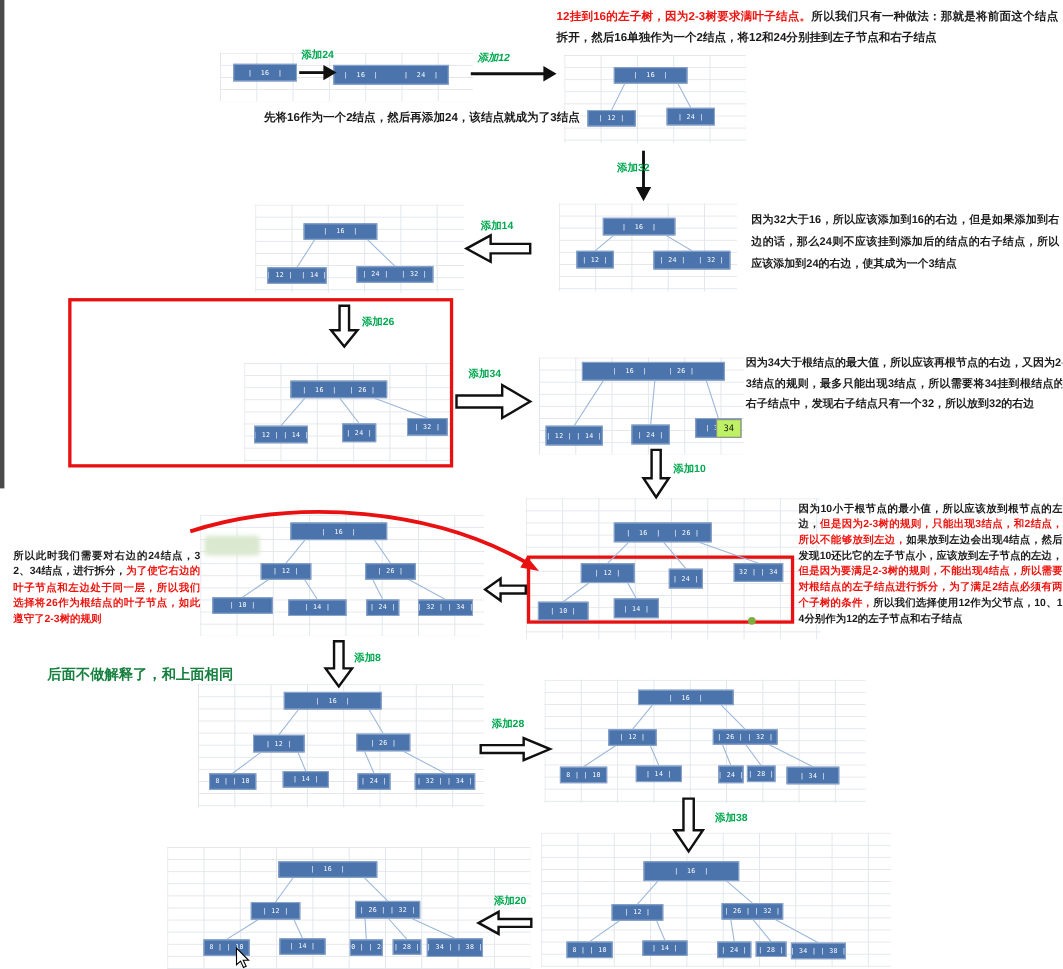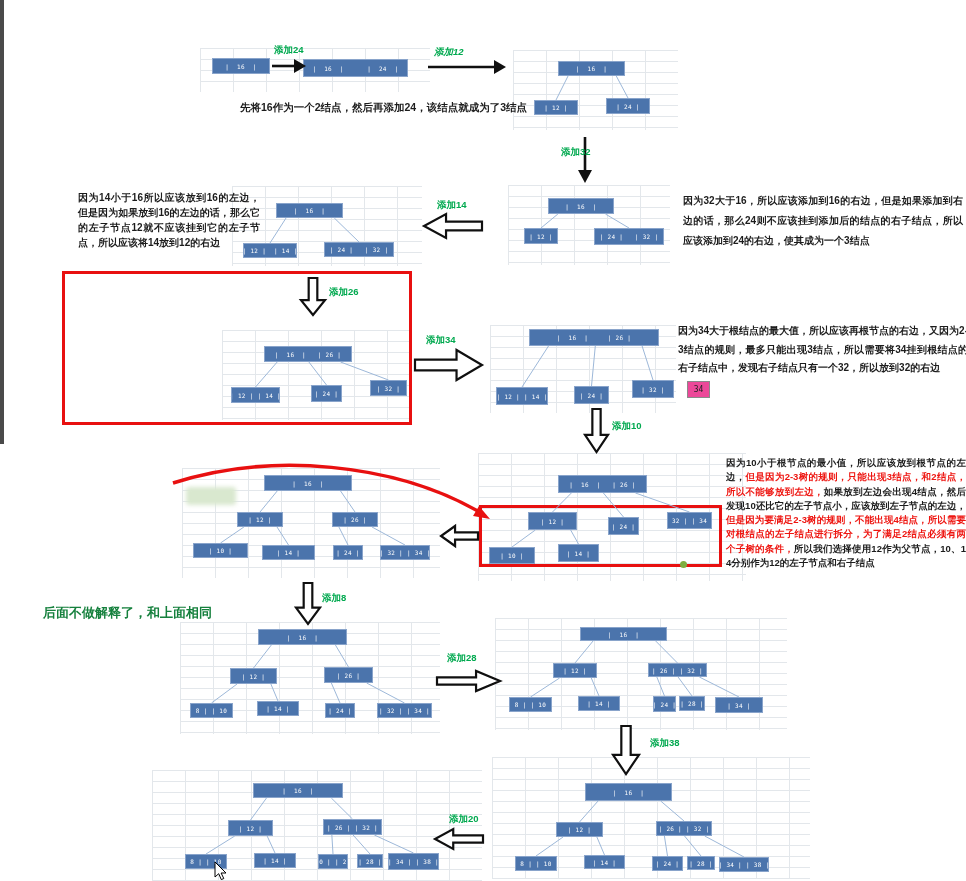--- a/index.html
+++ b/index.html
@@ -14,23 +14,23 @@
   .node{position:absolute;background:#4b74ac;border:1px solid #89a4cb;color:#ffffff;
         font-family:"DejaVu Sans Mono",monospace;font-size:6px;letter-spacing:0.3px;
         display:flex;align-items:center;justify-content:center;white-space:pre;
         overflow:hidden;box-sizing:border-box;z-index:4;}
   #overlay{position:absolute;left:0;top:0;z-index:5;pointer-events:none;}
   .txt{position:absolute;font-weight:bold;text-align:justify;word-break:break-all;
        overflow-wrap:anywhere;z-index:6;}
   .lbl{position:absolute;font-weight:bold;font-size:9.5px;white-space:nowrap;z-index:6;}
   .dot{position:absolute;border-radius:50%;background:#7fae3f;z-index:6;}
   .blurblob{position:absolute;background:#d9e8cf;filter:blur(2px);border-radius:3px;z-index:6;}
-  .editbox{position:absolute;background:#ec4899;border:1px solid #8a8a8a;color:#222222;
+  .editbox{position:absolute;background:#bef264;border:1px solid #8a8a8a;color:#222222;
         font-size:8px;font-family:"DejaVu Sans Mono",monospace;display:flex;align-items:center;
-        justify-content:center;z-index:6;box-sizing:border-box;margin-left:36px;}
+        justify-content:center;z-index:6;box-sizing:border-box;}
 </style>
 </head>
 <body>
 
 <div id="stage">
   <svg id="overlay" width="966" height="881">
       <line x1="568.05" y1="76" x2="556" y2="100" stroke="#9db8d9" stroke-width="1"></line>
       <line x1="616.29" y1="76" x2="628" y2="98" stroke="#9db8d9" stroke-width="1"></line>
       <line x1="286.05" y1="218" x2="270" y2="243" stroke="#9db8d9" stroke-width="1"></line>
       <line x1="334.29" y1="218" x2="359" y2="242" stroke="#9db8d9" stroke-width="1"></line>
@@ -182,21 +182,22 @@
     <div class="lbl" style="left: 561px; top: 146px; color: rgb(0, 169, 79);">添加32</div>
     <div class="lbl" style="left: 437px; top: 199px; color: rgb(0, 169, 79);">添加14</div>
     <div class="lbl" style="left: 329px; top: 286px; color: rgb(0, 169, 79);">添加26</div>
     <div class="lbl" style="left: 426px; top: 334px; color: rgb(0, 169, 79);">添加34</div>
     <div class="lbl" style="left: 612px; top: 420px; color: rgb(0, 169, 79);">添加10</div>
     <div class="lbl" style="left: 322px; top: 592px; color: rgb(0, 169, 79);">添加8</div>
     <div class="lbl" style="left: 447px; top: 652px; color: rgb(0, 169, 79);">添加28</div>
     <div class="lbl" style="left: 650px; top: 737px; color: rgb(0, 169, 79);">添加38</div>
     <div class="lbl" style="left: 449px; top: 813px; color: rgb(0, 169, 79);">添加20</div>
     <div class="txt" style="left: 240px; top: 99px; width: 430px; font-size: 10.5px; line-height: 16.8px;"><span style="color: rgb(28, 28, 28);">先将16作为一个2结点，然后再添加24，该结点就成为了3结点</span></div>
-    <div class="txt" style="left: 78px; top: 190px; width: 182px; font-size: 10px; line-height: 15px;"><span style="color: rgb(28, 28, 28);">因为14小于16所以应该放到16的左边，但是因为如果放到16的左边的话，那么它的左子节点12就不应该挂到它的左子节点，所以应该将14放到12的右边</span></div>
+    <div class="txt" style="left: 506px; top: 6px; width: 456px; font-size: 10.5px; line-height: 19.425px;"><span style="color: rgb(238, 21, 16);">12挂到16的左子树，因为2-3树要求满叶子结点。</span><span style="color: rgb(28, 28, 28);">所以我们只有一种做法：那就是将前面这个结点拆开，然后16单独作为一个2结点，将12和24分别挂到左子节点和右子结点</span></div>
     <div class="txt" style="left: 683px; top: 191px; width: 280px; font-size: 10px; line-height: 20px;"><span style="color: rgb(28, 28, 28);">因为32大于16，所以应该添加到16的右边，但是如果添加到右边的话，那么24则不应该挂到添加后的结点的右子结点，所以应该添加到24的右边，使其成为一个3结点</span></div>
     <div class="txt" style="left: 678px; top: 322px; width: 290px; font-size: 10px; line-height: 18.5px;"><span style="color: rgb(28, 28, 28);">因为34大于根结点的最大值，所以应该再根节点的右边，又因为2-3结点的规则，最多只能出现3结点，所以需要将34挂到根结点的右子结点中，发现右子结点只有一个32，所以放到32的右边</span></div>
+    <div class="txt" style="left: 12px; top: 499px; width: 170px; font-size: 9.5px; line-height: 14.25px;"><span style="color: rgb(28, 28, 28);">所以此时我们需要对右边的24结点，32、34结点，进行拆分，</span><span style="color: rgb(238, 21, 16);">为了使它右边的叶子节点和左边处于同一层，所以我们选择将26作为根结点的叶子节点，如此遵守了2-3树的规则</span></div>
     <div class="txt" style="left: 726px; top: 456px; width: 240px; font-size: 9.5px; line-height: 14.25px;"><span style="color: rgb(28, 28, 28);">因为10小于根节点的最小值，所以应该放到根节点的左边，</span><span style="color: rgb(238, 21, 16);">但是因为2-3树的规则，只能出现3结点，和2结点，所以不能够放到左边，</span><span style="color: rgb(28, 28, 28);">如果放到左边会出现4结点，然后发现10还比它的左子节点小，应该放到左子节点的左边，</span><span style="color: rgb(238, 21, 16);">但是因为要满足2-3树的规则，不能出现4结点，所以需要对根结点的左子结点进行拆分，为了满足2结点必须有两个子树的条件，</span><span style="color: rgb(28, 28, 28);">所以我们选择使用12作为父节点，10、14分别作为12的左子节点和右子结点</span></div>
     <div class="txt" style="left: 43px; top: 605px; width: 300px; font-size: 13px; line-height: 16.9px;"><span style="color: #15803d;">后面不做解释了，和上面相同</span></div>
     <div class="dot" style="left: 680px; top: 561px; width: 7px; height: 7px;"></div>
     <div class="blurblob" style="left: 186px; top: 487px; width: 50px; height: 18px;"></div>
     <div class="editbox" style="left: 651px; top: 381px; width: 23px; height: 17px;">34</div>
   </div>
 
 </body></html>

